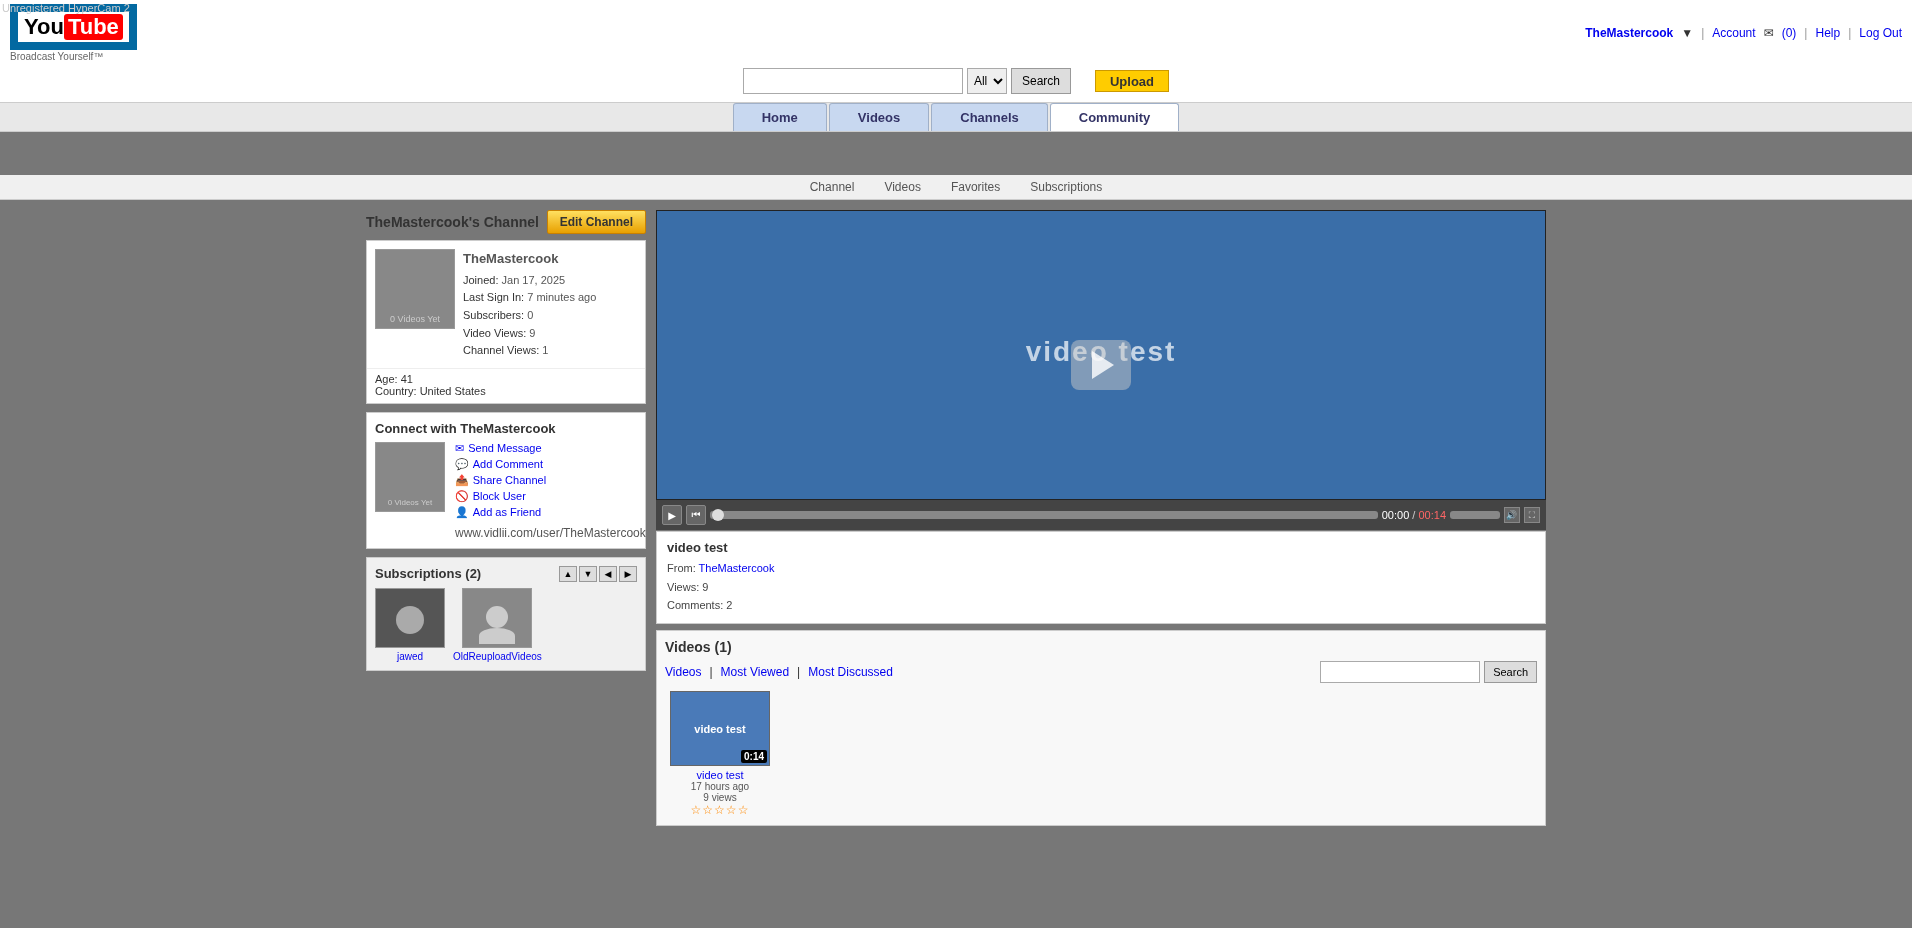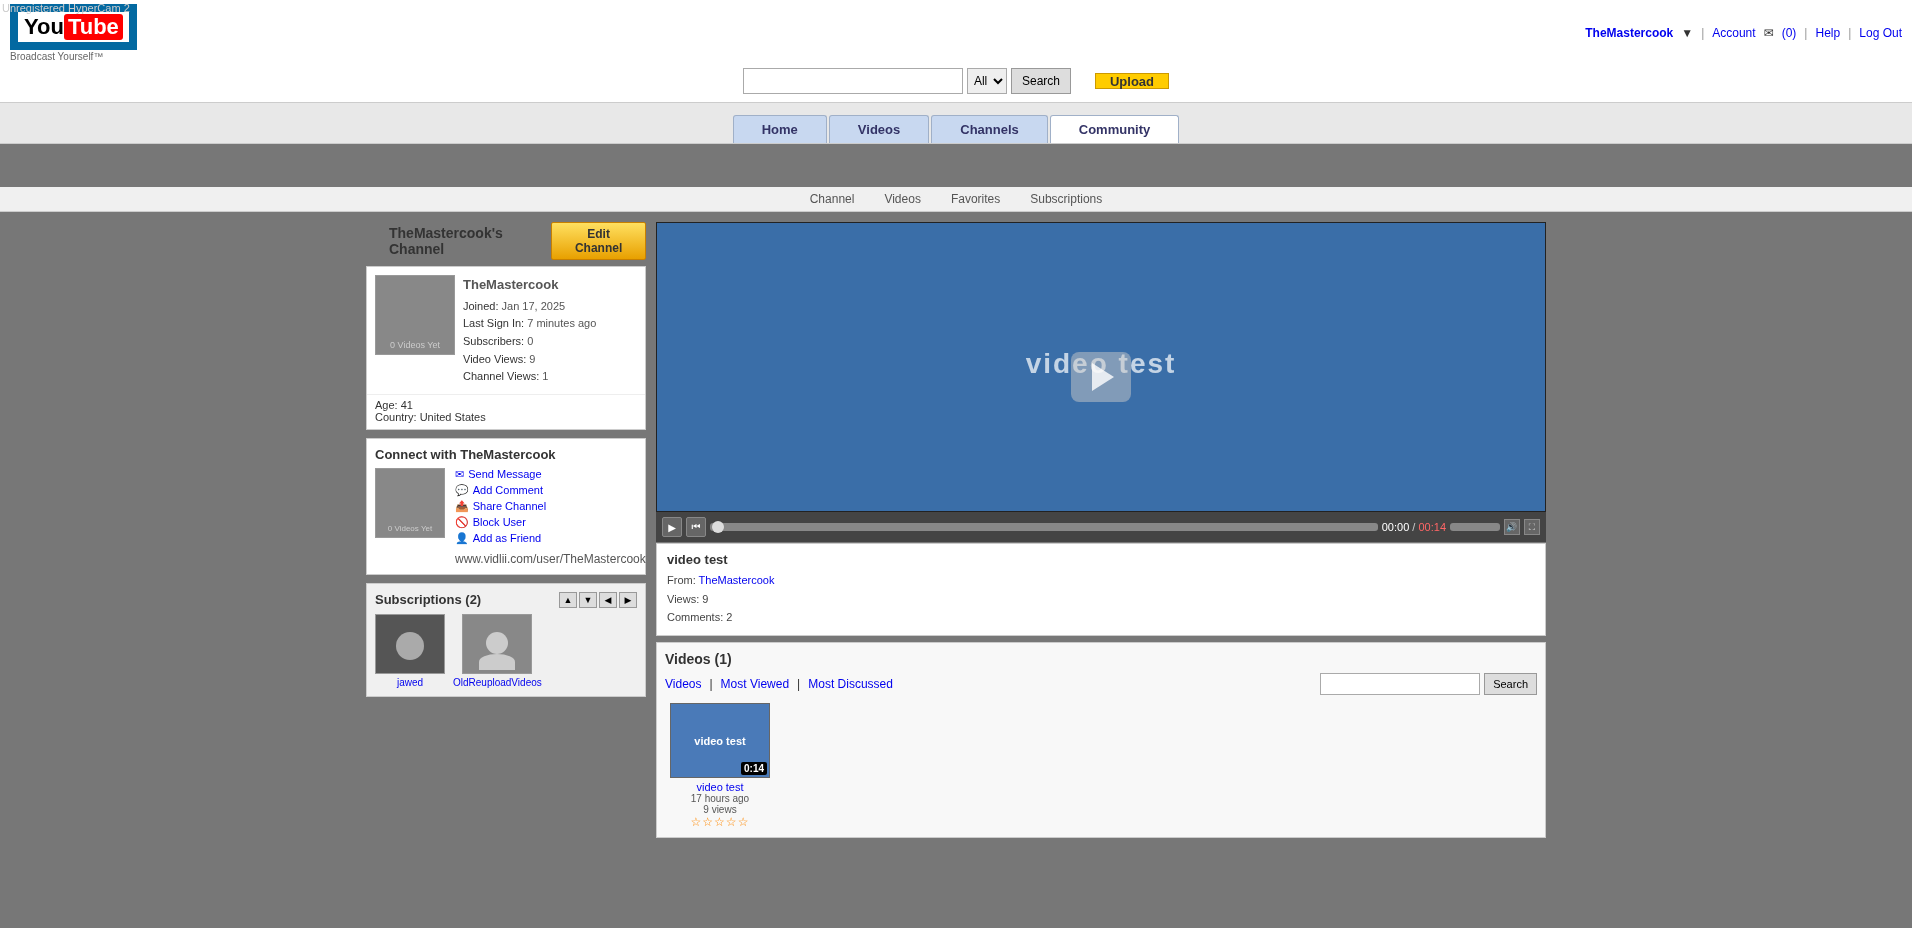--- a/index.html
+++ b/index.html
@@ -92,37 +92,37 @@
     }
     #search-btn {
       height: 26px;
       padding: 0 10px;
       background: #ddd;
       border: 1px solid #999;
       font-size: 12px;
       cursor: pointer;
     }
     #upload-btn {
-      height: 16px;
+      height: 22px;
       padding: 0 14px;
       background: #fc0;
       border: 1px solid #c90;
       font-size: 13px;
       font-weight: bold;
       color: #333;
       cursor: pointer;
       margin-left: 20px;
     }
     
     #nav-tabs {
       display: flex;
       justify-content: center;
       gap: 2px;
       background: #e8e8e8;
-      padding: 12px 0 0 0;
+      padding: 0 0 0 0;
       border-top: 1px solid #ccc;
     }
     .nav-tab {
       padding: 6px 28px;
       background: #c8d8f0;
       border: 1px solid #a0b0c8;
       border-bottom: none;
       border-radius: 3px 3px 0 0;
       font-size: 13px;
       font-weight: bold;
@@ -164,21 +164,20 @@
     #left-panel {
       width: 280px;
       flex-shrink: 0;
     }
     
     #channel-header {
       display: flex;
       align-items: center;
       justify-content: space-between;
       margin-bottom: 6px;
-      margin-left: 23px;
     }
     #channel-title {
       font-size: 14px;
       font-weight: bold;
       color: #333;
     }
     #edit-channel-btn {
       background: linear-gradient(to bottom, #ffe060, #e8a000);
       border: 1px solid #c88000;
       border-radius: 2px;

